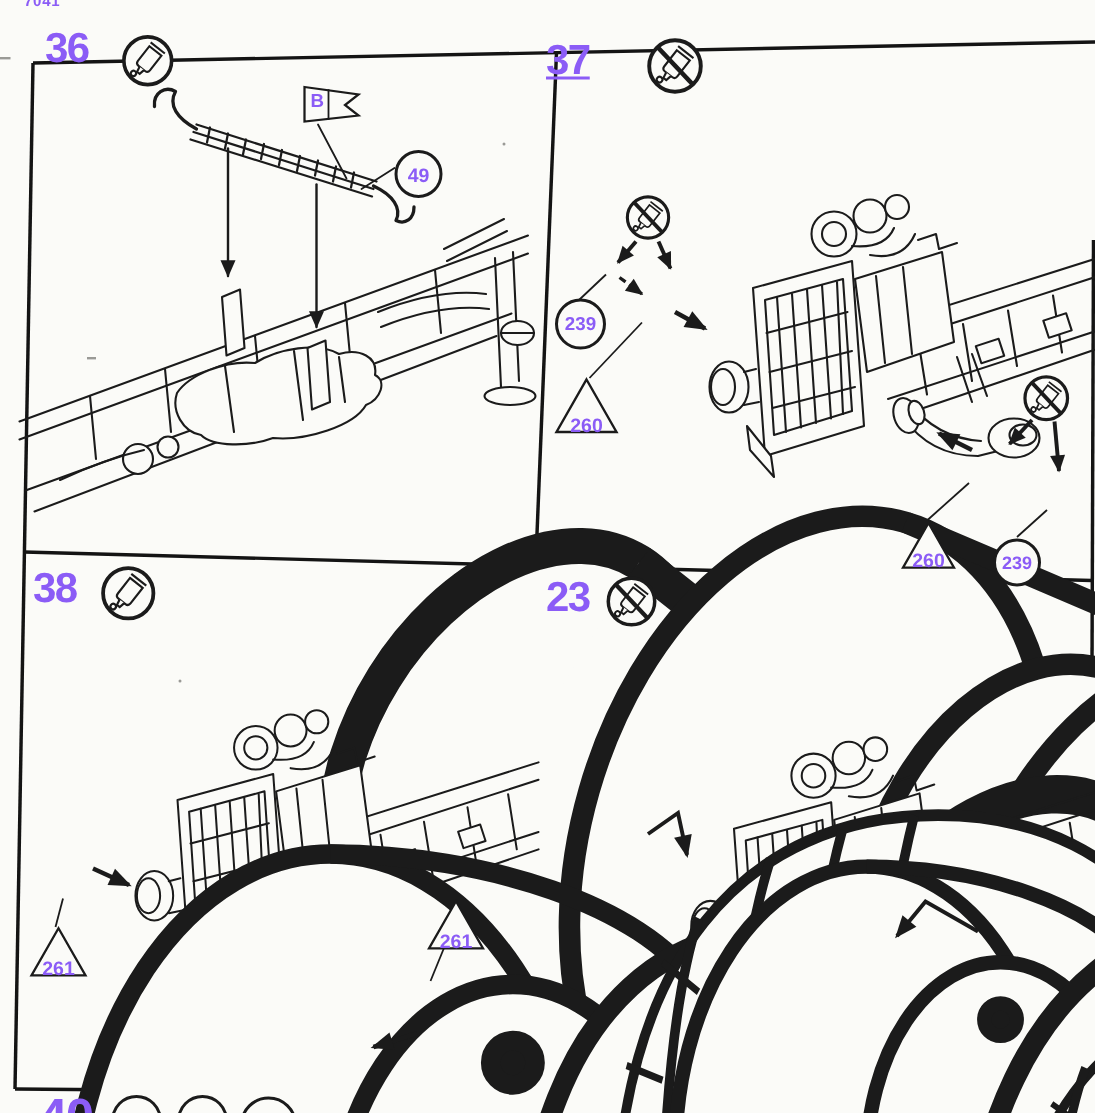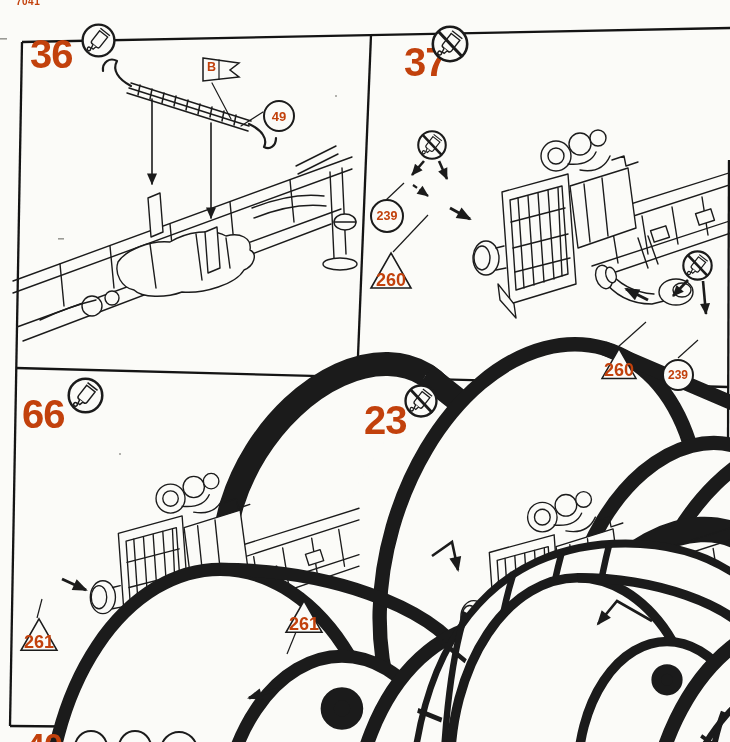--- a/index.html
+++ b/index.html
@@ -1,26 +1,26 @@
 <!DOCTYPE html>
 <html><head>
 <meta charset="utf-8">
 <style>
   html,body{margin:0;padding:0;background:#e8e8e6;}
   #page{position:relative;width:730px;height:742px;background:#fbfbf8;overflow:hidden;
-        font-family:"Liberation Sans",sans-serif;color:#c2410c;}
+        font-family:"Liberation Sans",sans-serif;color:#8b5cf6;}
   #art{position:absolute;left:0;top:0;z-index:1;}
-  .step-num{position:absolute;z-index:3;font-weight:700;font-size:40px;letter-spacing:-1px;line-height:1;margin-top:16px;}
+  .step-num{position:absolute;z-index:3;font-weight:700;font-size:28px;letter-spacing:-1px;line-height:1;}
   .icon{position:absolute;z-index:3;}
   .plabel{position:absolute;z-index:3;border:2.2px solid #1b1b1b;border-radius:50%;background:#fbfbf8;
           display:flex;align-items:center;justify-content:center;font-weight:700;}
   .tri{position:absolute;z-index:3;}
   .tri svg{display:block;}
   .tri span{position:absolute;left:50%;bottom:0px;transform:translateX(-50%);
-            font-weight:700;font-size:18px;white-space:nowrap;text-align:center;}
+            font-weight:700;font-size:13px;white-space:nowrap;text-align:center;}
   .flag{position:absolute;z-index:3;width:40px;height:28px;}
   .flag svg{display:block;}
   .flag span{position:absolute;left:5px;top:4px;font-weight:700;font-size:12.5px;}
   .sheet-num{position:absolute;left:16px;top:-4px;z-index:3;font-weight:700;font-size:10px;letter-spacing:.5px;}
   .partial-num{position:absolute;z-index:3;font-weight:700;font-size:34px;letter-spacing:-1px;line-height:1;}
   .pcircle{position:absolute;z-index:3;border:2.6px solid #1b1b1b;border-radius:50%;background:#fbfbf8;}
 </style>
 </head>
 <body>
 
@@ -254,21 +254,21 @@
 
   <div class="flag" style="left:202px;top:56px;">
     <svg width="40" height="28" viewBox="0 0 40 28">
       <polygon points="1,2 37,7 28,14 37,21 1,25" fill="#fbfbf8" stroke="#1b1b1b" stroke-width="1.5"></polygon>
       <path d="M17,3.5 L17,24" stroke="#1b1b1b" stroke-width="1.2" fill="none"></path>
     </svg>
     <span>B</span>
   </div>
   <div class="plabel" style="left:263px;top:100px;width:28px;height:28px;font-size:13px;">49</div>
 
-  <div class="step-num" style="left:404px;top:26px;">37</div>
+  <div class="step-num" style="left:364px;top:26px;text-decoration:underline;">37</div>
   <svg class="icon" style="left:430px;top:24px;" width="40" height="40" viewBox="0 0 40 40">
       <use href="#sym-noglue"></use>
     </svg>
   <svg class="icon" style="left:416px;top:129px;" width="32" height="32" viewBox="0 0 40 40">
       <use href="#sym-noglue"></use>
     </svg>
   <svg class="icon" style="left:681px;top:249px;" width="33" height="33" viewBox="0 0 40 40">
       <use href="#sym-noglue"></use>
     </svg>
 
@@ -280,21 +280,21 @@
     <span>260</span>
   </div>
   <div class="tri" style="left:599px;top:347px;">
     <svg width="40" height="34" viewBox="0 0 44 40">
       <polygon points="22,2 42,37 2,37" fill="#fbfbf8" stroke="#1b1b1b" stroke-width="1.8"></polygon>
     </svg>
     <span>260</span>
   </div>
   <div class="plabel" style="left:662px;top:359px;width:28px;height:28px;font-size:12px;">239</div>
 
-  <div class="step-num" style="left:22px;top:378px;">66</div>
+  <div class="step-num" style="left:22px;top:378px;">38</div>
   <svg class="icon" style="left:66px;top:376px;" width="39" height="39" viewBox="0 0 40 40">
       <use href="#sym-glue"></use>
     </svg>
 
   <div class="tri" style="left:18px;top:617px;">
     <svg width="42" height="36" viewBox="0 0 44 40">
       <polygon points="22,2 42,37 2,37" fill="#fbfbf8" stroke="#1b1b1b" stroke-width="1.7"></polygon>
     </svg>
     <span>261</span>
   </div>

